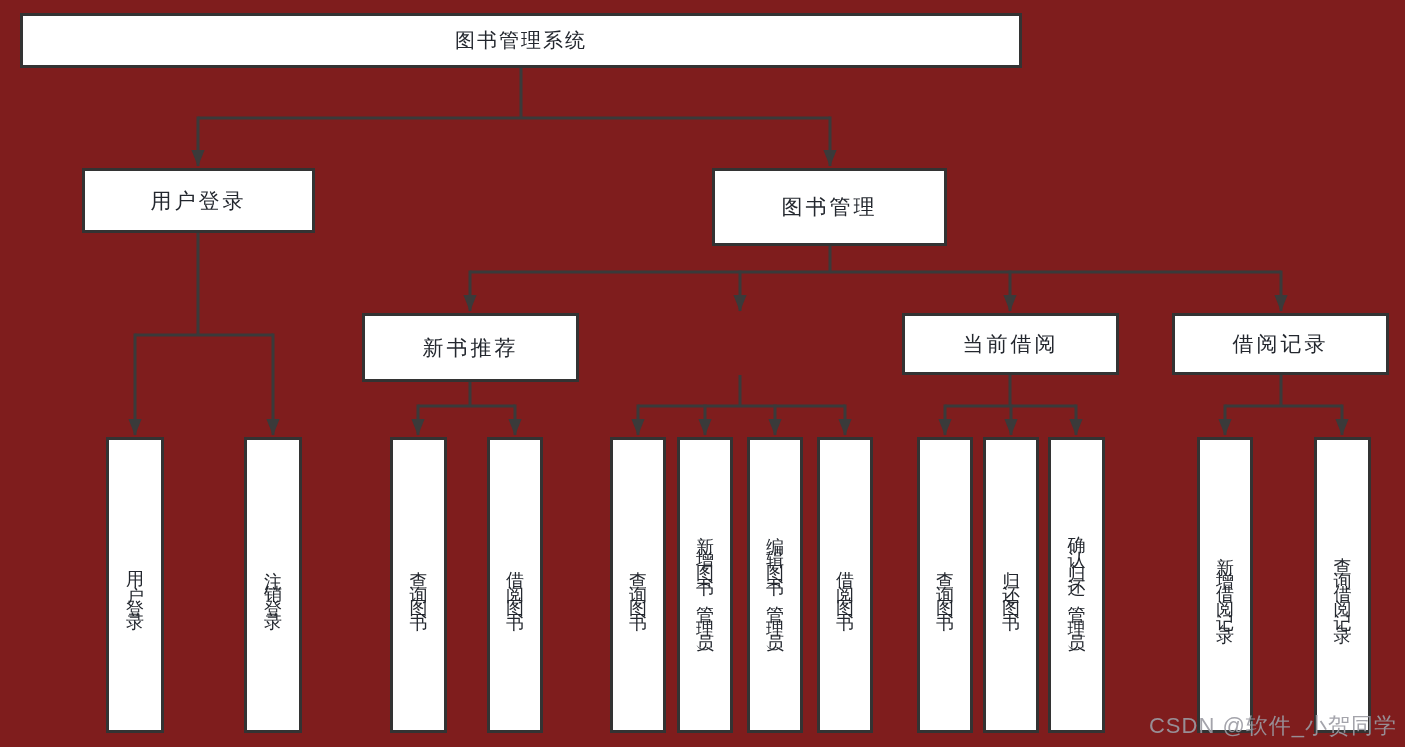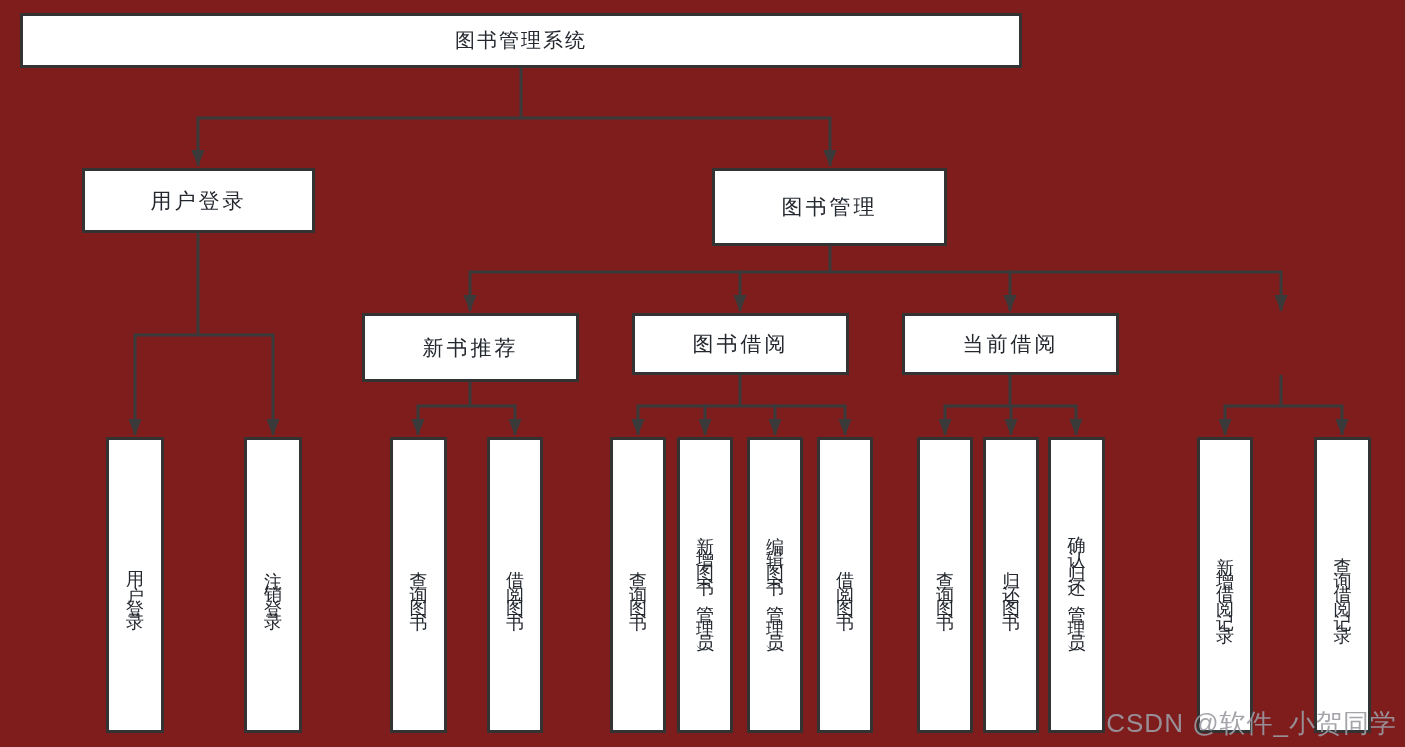--- a/index.html
+++ b/index.html
@@ -13,21 +13,21 @@
     display:flex;align-items:center;justify-content:center;
   }
   .hlabel{font-size:21px;letter-spacing:3px;white-space:nowrap;color:#23272e;}
   .root .hlabel{font-size:20px;letter-spacing:2px;}
   .leaf{padding:4px 0;}
   .vtext{
     writing-mode:vertical-rl;text-orientation:mixed;
     font-size:18px;line-height:1;letter-spacing:14px;color:#23272e;white-space:nowrap;
   }
   .watermark{
-    position:absolute;right:8px;bottom:6px;font-size:26px;letter-spacing:1px;
+    position:absolute;right:8px;bottom:6px;font-size:22px;letter-spacing:1px;
     color:#9b9ba3;opacity:.9;white-space:nowrap;
   }
 </style>
 </head>
 <body>
 
 <div class="canvas">
 
   <svg class="connectors" width="1405" height="747" viewBox="0 0 1405 747">
     <defs>
@@ -79,25 +79,25 @@
   <div class="box" style="left:82px;top:168px;width:233px;height:65px">
     <span class="hlabel">用户登录</span>
   </div>
   <div class="box" style="left:712px;top:168px;width:235px;height:78px">
     <span class="hlabel">图书管理</span>
   </div>
 
   <div class="box" style="left:362px;top:313px;width:217px;height:69px">
     <span class="hlabel">新书推荐</span>
   </div>
-  <div class="box" style="left:632px;top:313px;width:217px;height:62px">
-    <span class="hlabel">图书借阅</span>
-  </div>
   <div class="box" style="left:902px;top:313px;width:217px;height:62px">
     <span class="hlabel">当前借阅</span>
+  </div>
+  <div class="box" style="left:1172px;top:313px;width:217px;height:62px">
+    <span class="hlabel">借阅记录</span>
   </div>
 
   <div class="box leaf" style="left:106px;top:437px;width:58px;height:296px">
     <span class="vtext">用户登录</span>
   </div>
   <div class="box leaf" style="left:244px;top:437px;width:58px;height:296px">
     <span class="vtext">注销登录</span>
   </div>
 
   <div class="box leaf" style="left:390px;top:437px;width:57px;height:296px">

